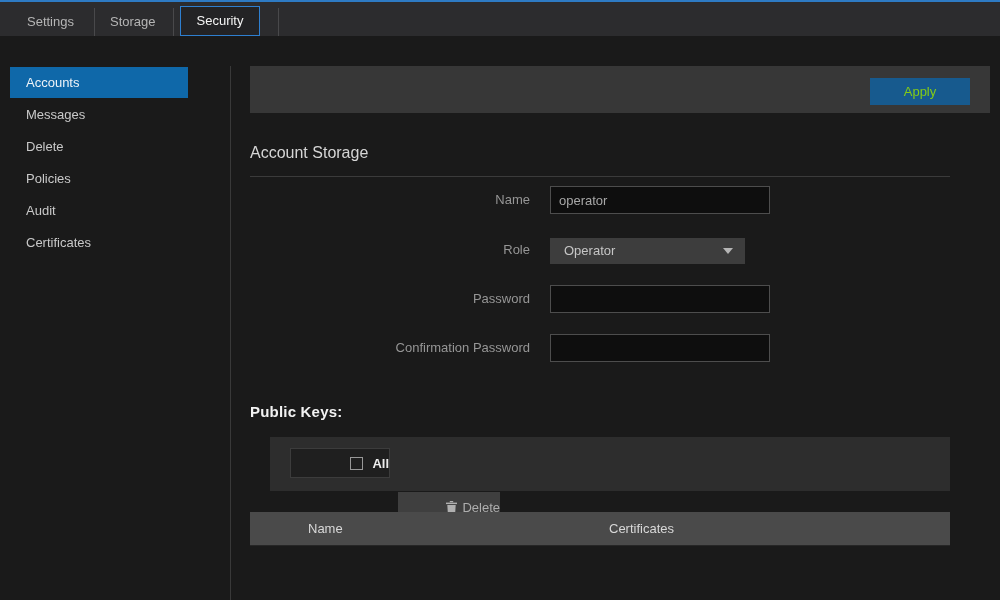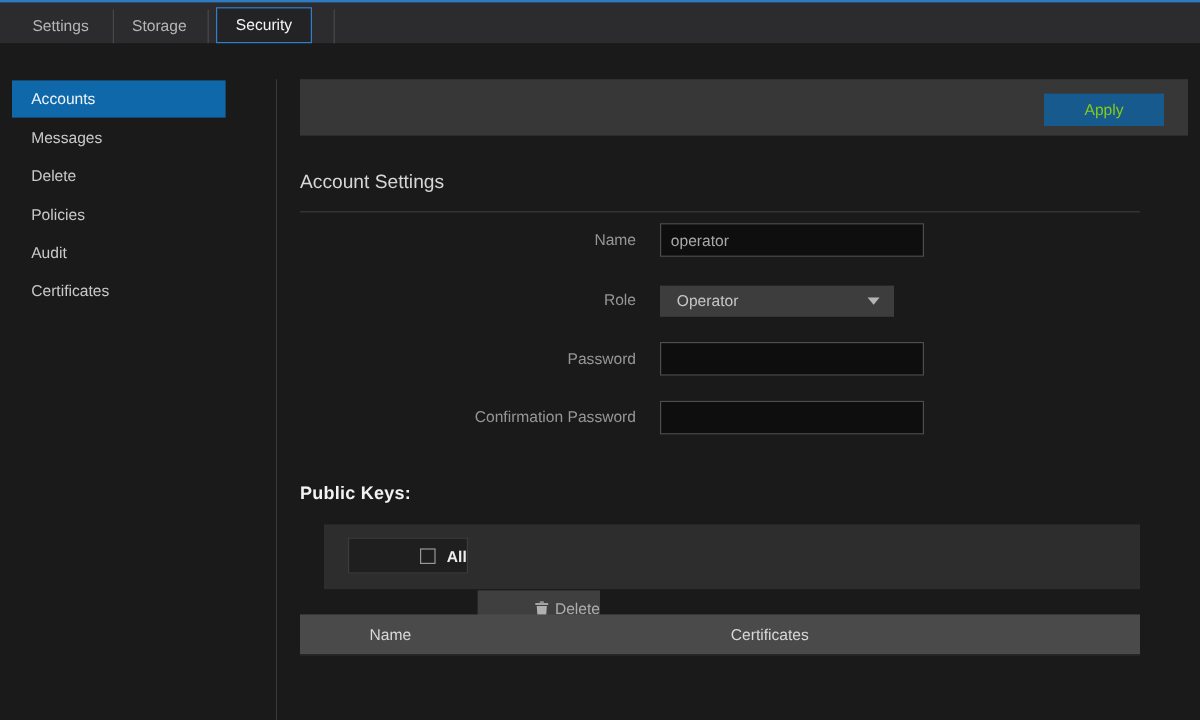--- a/index.html
+++ b/index.html
@@ -71,21 +71,21 @@
     <div class="side-item">Certificates</div>
   </nav>
   <div class="sidebar-divider"></div>
 
   <main class="content">
 
     <div class="apply-bar">
       <button class="apply-btn">Apply</button>
     </div>
 
-    <h2 class="section-title">Account Settings</h2>
+    <h2 class="section-title">Account Storage</h2>
     <div class="hrule"></div>
 
     <div class="frow" style="top:142px">
       <label>Name</label>
       <input class="txt" type="text" value="operator" style="">
     </div>
 
     <div class="frow" style="top:193px">
       <label style="height:26px;line-height:26px">Role</label>
       <div class="select">

